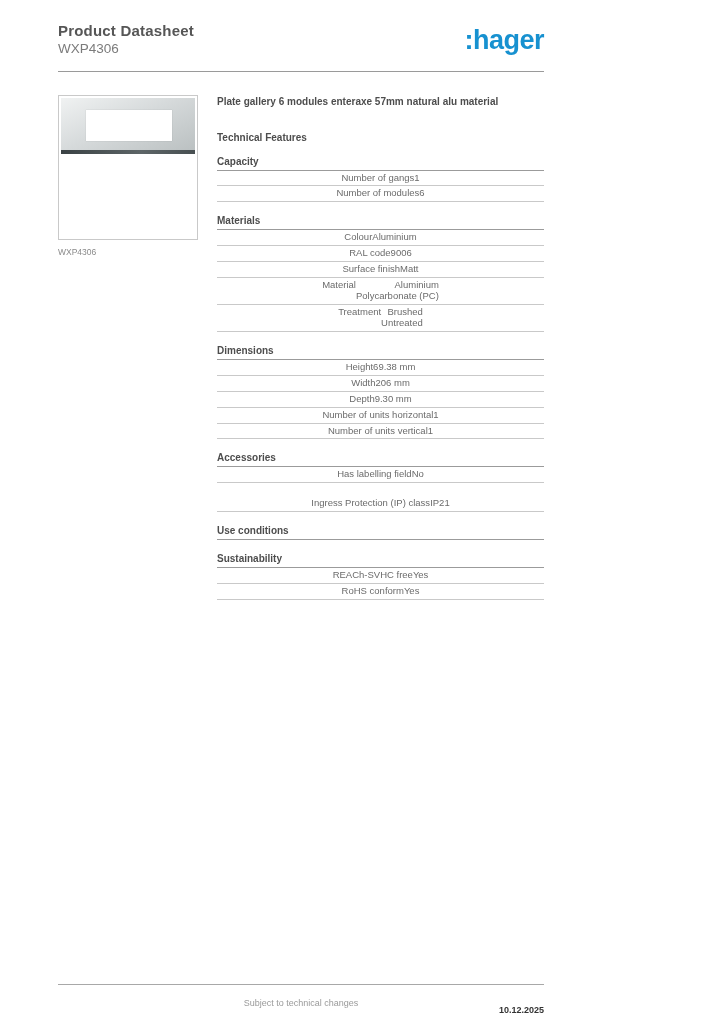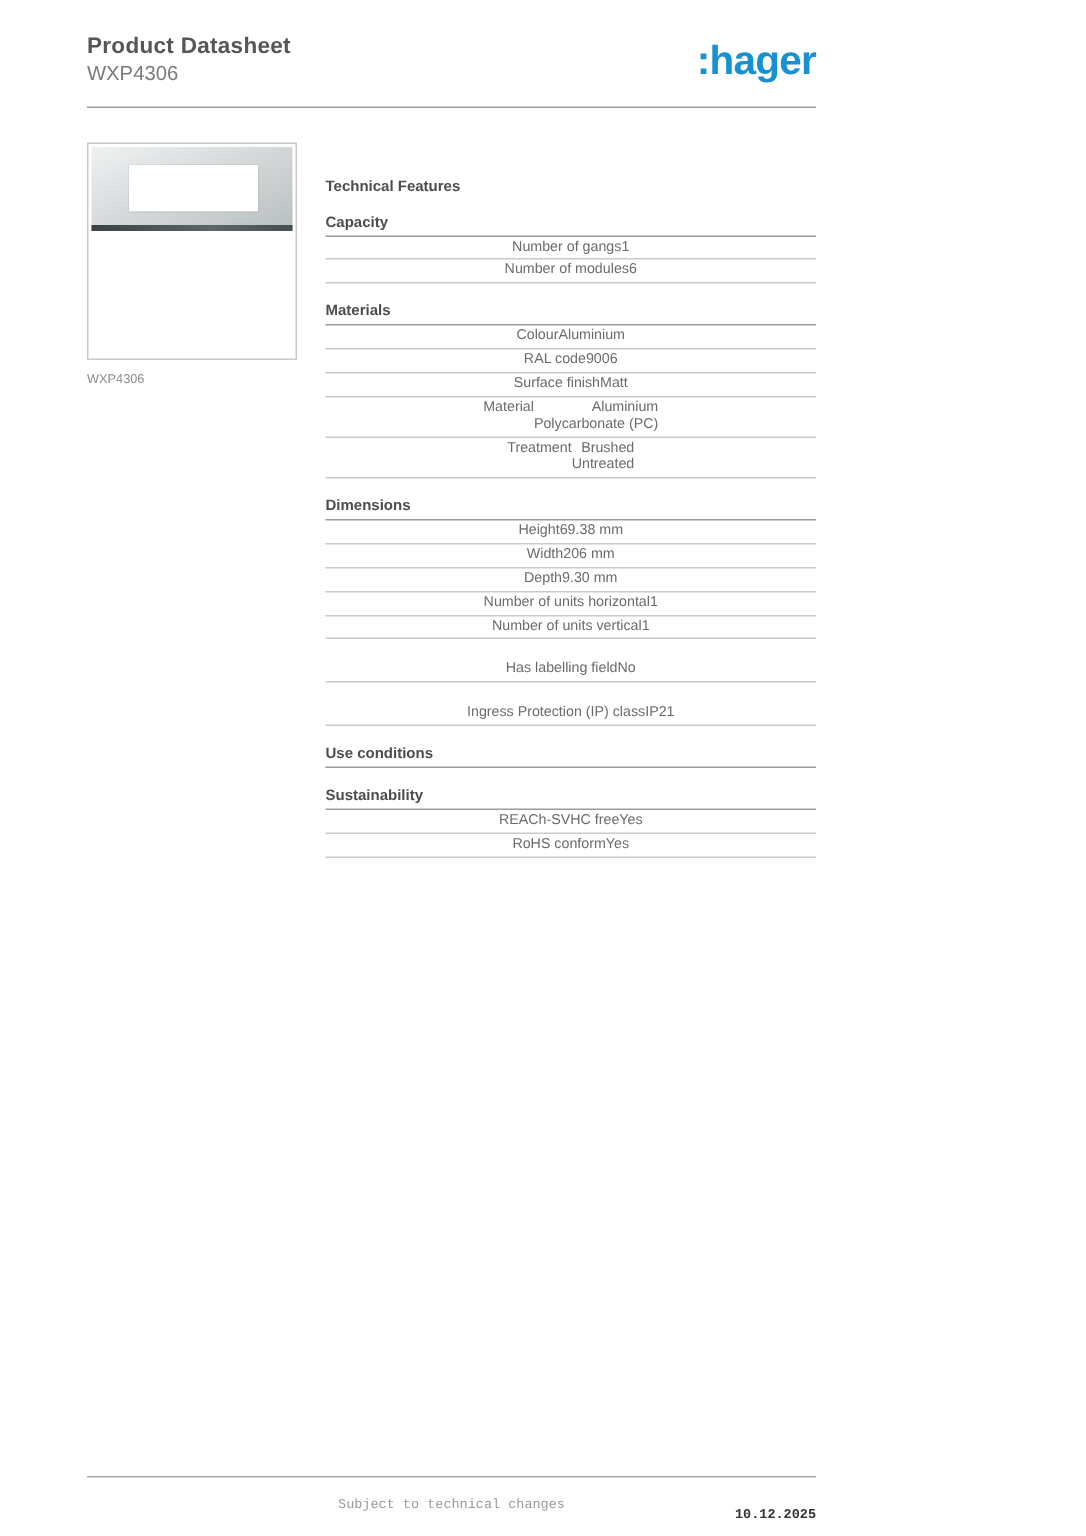--- a/index.html
+++ b/index.html
@@ -34,21 +34,21 @@
   .section-title { font-size:10px; font-weight:bold; color:#4d4d4d; padding-bottom:3px;
                    border-bottom:1px solid #9b9b9b; }
   .spec-row { display:flex; justify-content:center; align-items:flex-start;
               padding:2px 0; border-bottom:1px solid #c9c9c9; }
   .spec-label { font-size:9.5px; color:#6b6b6b; line-height:1.15; }
   .spec-value { font-size:9.5px; color:#6b6b6b; line-height:1.15; text-align:right; white-space:pre-line; }
 
   
   .footer { position:absolute; left:58px; right:48px; bottom:14px; }
   .footer-divider { border:none; border-top:1px solid #a8a8a8; margin:0 0 7px 0; }
-  .footer-row { position:relative; text-align:center;font-family:Liberation Mono, monospace; }
+  .footer-row { position:relative; text-align:center; }
   .footer-note { font-size:9px; color:#9a9a9a; }
   .footer-date { position:absolute; right:0; top:13px; font-size:9px; font-weight:bold; color:#333; }
 </style>
 </head>
 <body>
 
 <div class="page">
 
   <div class="header">
     <div>
@@ -64,20 +64,21 @@
       <div class="image-box">
         <div class="plate">
           <div class="plate-window"></div>
           <div class="plate-strip"></div>
         </div>
       </div>
       <div class="image-caption">WXP4306</div>
     </div>
 
     <div class="right-col">
+      <div class="description">Plate gallery 6 modules enteraxe 57mm natural alu material</div>
       <div class="tech-title">Technical Features</div>
       <div>
           <div class="section">
             <div class="section-title">Capacity</div>
             <div class="spec-row">
               <span class="spec-label">Number of gangs</span>
               <span class="spec-value">1</span>
             </div>
             <div class="spec-row">
               <span class="spec-label">Number of modules</span>
@@ -126,20 +127,21 @@
             <div class="spec-row">
               <span class="spec-label">Number of units horizontal</span>
               <span class="spec-value">1</span>
             </div>
             <div class="spec-row">
               <span class="spec-label">Number of units vertical</span>
               <span class="spec-value">1</span>
             </div>
           </div>
           <div class="section">
+            <div class="section-title">Accessories</div>
             <div class="spec-row">
               <span class="spec-label">Has labelling field</span>
               <span class="spec-value">No</span>
             </div>
           </div>
           <div class="section">
             <div class="spec-row">
               <span class="spec-label">Ingress Protection (IP) class</span>
               <span class="spec-value">IP21</span>
             </div>

